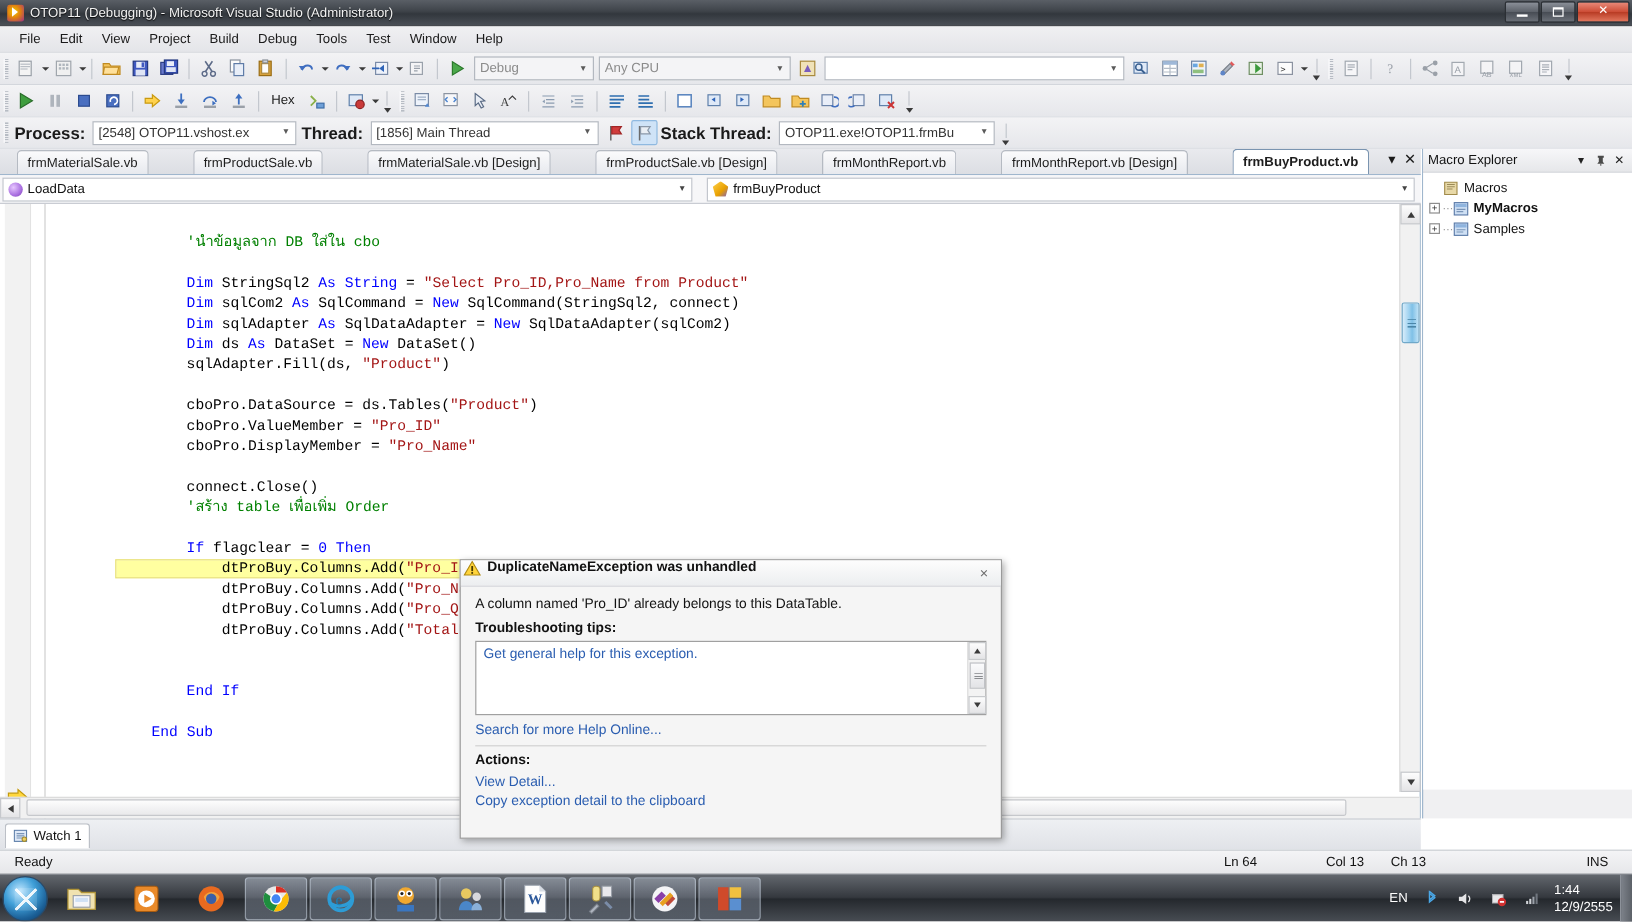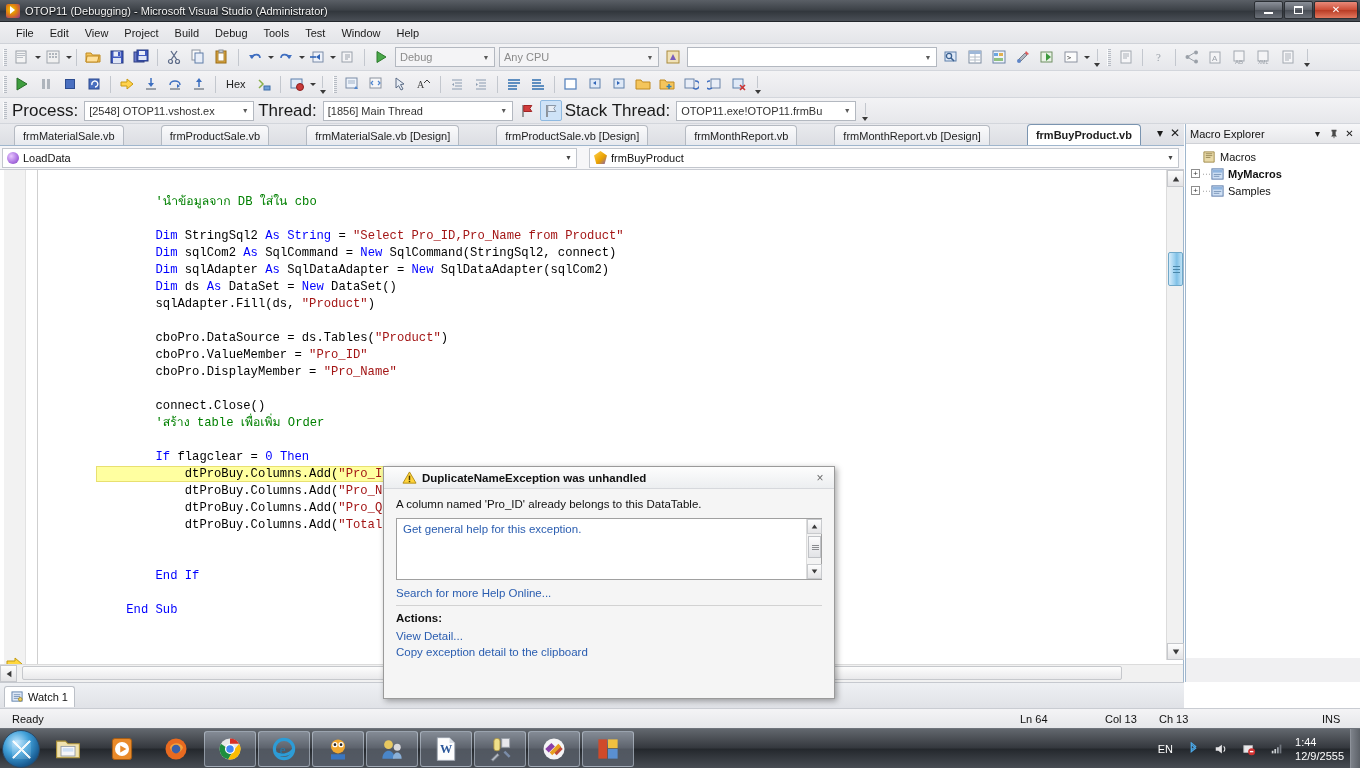--- a/index.html
+++ b/index.html
@@ -95,21 +95,21 @@
     display:flex; align-items:center; justify-content:space-between;
     padding: 0 2px 0 4px; font-size:11px; color:#333; margin:0 2px; flex:0 0 auto;
   }
   .combo.dis { background:#f4f4f6; color:#8b8b8b; }
   .combo .cb-arrow { width:12px; text-align:center; color:#5a5a5a; font-size:7px; }
 
   
   .ic { width:16px; height:16px; display:block; }
 
   
-  .tb3 .lbl { font-size:17px; color:#1a1a1a; margin: 0 4px 0 2px; flex:0 0 auto; }
+  .tb3 .lbl { font-size:14px; color:#1a1a1a; margin: 0 4px 0 2px; flex:0 0 auto;font-weight:bold; }
 
   
   .tabstrip {
     position:absolute; left:0; top:124px; width:1184px; height:22px;
     background: linear-gradient(to bottom, #e9eaee 0%, #dcdee3 100%);
     border-bottom: 1px solid #9fb6cd;
     display:flex; align-items:flex-end; padding-left:14px;gap:36px;
   }
   .dtab {
     height:20px; padding: 0 8px; margin-right: 1px;
@@ -210,21 +210,21 @@
 
   
   .exdlg {
     position:absolute; left:383px; top:466px; width:452px; height:233px;
     background:#f5f5f5; border:1px solid #9a9a9a;
     box-shadow: 2px 2px 6px rgba(0,0,0,0.35);
     z-index: 50;
   }
   .exdlg-title {
     height:22px; background: linear-gradient(to bottom,#fdfdfd,#eceef0);
-    border-bottom:1px solid #d6d8dc; display:flex; align-items:center; padding:0 16px;
+    border-bottom:1px solid #d6d8dc; display:flex; padding:0 0;
   }
   .exdlg-title .warn {
     width:15px; height:14px; margin:0 5px 0 2px; position:relative; flex:0 0 auto;
   }
   .exdlg-title .ttl { font-size:11.5px; font-weight:bold; color:#111; }
   .exdlg-close {
     position:absolute; right:6px; top:3px; width:16px;height:16px;
     display:flex;align-items:center;justify-content:center;color:#6d6d6d;font-size:12px;
   }
   .exdlg-msg { padding: 9px 12px 8px 12px; font-size:11.5px; color:#111; }
@@ -918,20 +918,21 @@
           <path d="M8 1l7 12H1z" fill="#ffd43b" stroke="#b08a12"></path>
           <rect x="7.2" y="5" width="1.6" height="4.6" fill="#4a3a00"></rect>
           <rect x="7.2" y="10.4" width="1.6" height="1.6" fill="#4a3a00"></rect>
         </svg>
       </span>
       <span class="ttl">DuplicateNameException was unhandled</span>
       <span class="exdlg-close">×</span>
     </div>
     <div class="exdlg-msg">A column named 'Pro_ID' already belongs to this DataTable.</div>
     <div class="exdlg-body">
+      <div class="ts-label">Troubleshooting tips:</div>
       <div class="ts-box">
         <span class="lnk">Get general help for this exception.</span>
         <div class="ts-sb">
           <div class="b">
             <svg viewBox="0 0 10 10" width="7" height="7">
                 <path d="M5 2l4 6H1z" fill="#3a3a3a"></path>
               </svg>
           </div>
           <div class="t"></div>
           <div class="b" style="position:absolute;bottom:0;">

